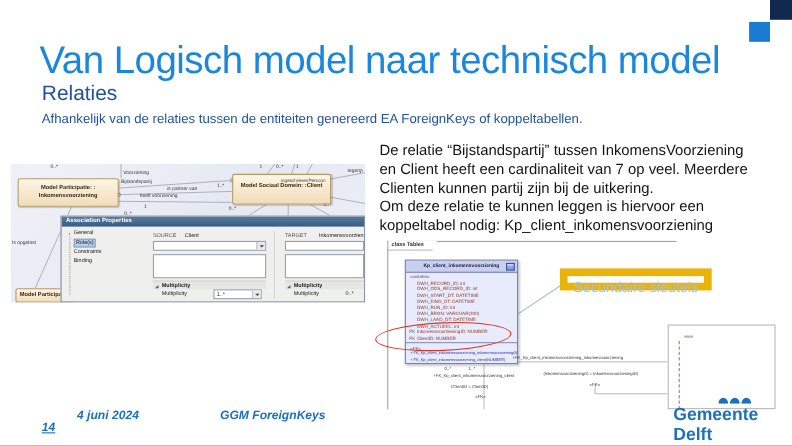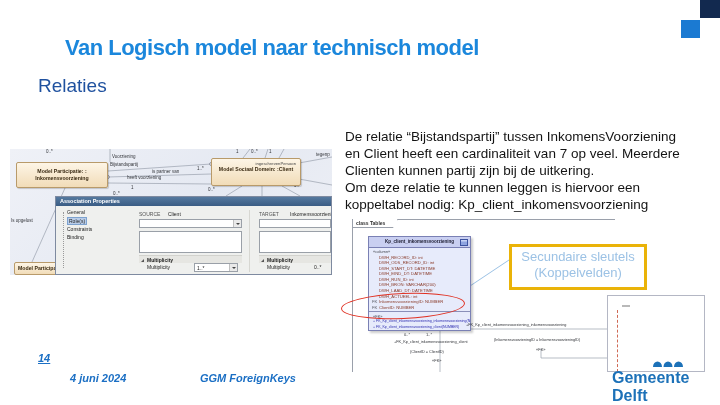--- a/index.html
+++ b/index.html
@@ -3,21 +3,21 @@
 <meta charset="utf-8">
 <style>
   html,body{margin:0;padding:0;background:#888;}
   .slide{position:relative;width:720px;height:405px;background:#ffffff;overflow:hidden;
          font-family:"Liberation Sans", sans-serif;}
   .abs{position:absolute;}
 
   
   .sq-navy{left:700px;top:0;width:20px;height:18px;background:#12294f;}
   .sq-blue{left:681px;top:20px;width:19px;height:18px;background:#1b7ad2;}
-  .title{left:36px;top:35px;font-size:22px;font-weight:bold;color:#1b87dc;letter-spacing:-0.5px;white-space:nowrap;margin-left:29px;}
+  .title{left:36px;top:35px;font-size:35px;font-weight:normal;color:#1b87dc;letter-spacing:-0.5px;white-space:nowrap;}
   .subtitle{left:38px;top:75px;font-size:19px;color:#1f519f;}
   .intro{left:38px;top:101px;font-size:12px;color:#1f519f;}
   .par{color:#141414;font-size:13.5px;line-height:17px;white-space:pre-line;}
   .footer{font-size:11px;font-weight:bold;font-style:italic;color:#1b6fc4;}
   .logo-text{left:612px;top:369px;font-size:16px;font-weight:bold;color:#1c71b8;}
 
   
   .shotL{left:10px;top:149px;width:322px;height:126px;overflow:hidden;
          background:linear-gradient(135deg,#eff1f7 0%,#e5e9f2 55%,#eef0f6 100%);}
   .dl{position:absolute;font-size:4.5px;color:#33353a;white-space:nowrap;}
@@ -62,38 +62,39 @@
   .ea-row{font-size:4.2px;line-height:5.6px;color:#8a3b2a;margin-left:10px;white-space:nowrap;}
   .ea-fkcol{position:relative;}
   .ea-fkcol .pfx{position:absolute;left:-7px;top:0;color:#5a5d66;}
   .ea-sep{border-top:1px solid #8a8fb8;margin-top:1px;}
   .ea-op{font-size:3.5px;line-height:5.4px;color:#2d2db0;margin-left:4px;white-space:nowrap;overflow:hidden;}
   .ann{position:absolute;font-size:4px;color:#33353a;white-space:nowrap;}
   .ann-sm{font-size:3.8px;}
 
   .ellipse{position:absolute;left:-5px;top:75px;width:122px;height:24px;border:1.6px solid #e03224;
        border-radius:50%;transform:rotate(-2.5deg);}
-  .callout{position:absolute;left:163px;top:26px;width:138px;height:46px;border:3px solid #eab308;
+  .callout{position:absolute;left:163px;top:26px;width:138px;height:20px;border:7px solid #eab308;
        color:#9cc2e5;font-size:13px;line-height:16px;text-align:center;padding-top:2px;box-sizing:border-box;}
   .side-box{position:absolute;left:261px;top:77px;width:98px;height:77px;background:#fff;border:1px solid #b4b7c4;box-sizing:border-box;}
   .red-dash{position:absolute;left:271px;top:92px;height:62px;width:0;border-left:1px dashed #cf6a55;}
   .mini-dash{position:absolute;left:276px;top:87px;width:8px;height:1.5px;background:#b9b9b9;}
 
   svg.wires{position:absolute;left:0;top:0;pointer-events:none;}
 </style>
 </head>
 <body>
 
 <div class="slide">
 
   <div class="abs sq-navy"></div>
   <div class="abs sq-blue"></div>
 
   <div class="abs title">Van Logisch model naar technisch model</div>
   <div class="abs subtitle">Relaties</div>
+  <div class="abs intro">Afhankelijk van de relaties tussen de entiteiten genereerd EA ForeignKeys of koppeltabellen.</div>
 
   <div class="abs par" style="left:345px;top:128px;width:368px;">De relatie “Bijstandspartij” tussen InkomensVoorziening
 en Client heeft een cardinaliteit van 7 op veel. Meerdere
 Clienten kunnen partij zijn bij de uitkering.
 Om deze relatie te kunnen leggen is hiervoor een
 koppeltabel nodig: Kp_client_inkomensvoorziening</div>
 
   <div class="abs shotL">
     <svg class="wires" width="322" height="126">
       <g stroke="#9aa0ad" stroke-width="0.7" fill="none">
@@ -220,39 +221,38 @@
       </div>
       <div class="ea-sep"></div>
       <div class="ea-stereo">«FK»</div>
       <div class="ea-op">+ FK_Kp_client_inkomensvoorziening_inkomensvoorziening(NUMBER)</div>
       <div class="ea-op">+ FK_Kp_client_inkomensvoorziening_client(NUMBER)</div>
     </div>
 
     <div class="ellipse"></div>
     <div class="callout">
       <div>Secundaire sleutels</div>
-      <div>(Koppelvelden)</div>
     </div>
 
     <span class="ann" style="left:58px;top:114px;">0..*</span>
     <span class="ann" style="left:80px;top:114px;">1..*</span>
     <span class="ann ann-sm" style="left:48px;top:122px;">+FK_Kp_client_inkomensvoorziening_client</span>
     <span class="ann ann-sm" style="left:64px;top:132px;">(ClientID = ClientID)</span>
     <span class="ann" style="left:86px;top:140px;">«FK»</span>
     <span class="ann ann-sm" style="left:120px;top:105px;">+FK_Kp_client_inkomensvoorziening_inkomensvoorziening</span>
     <span class="ann ann-sm" style="left:148px;top:120px;">(InkomensvoorzieningID = InkomensvoorzieningID)</span>
     <span class="ann" style="left:190px;top:129px;">«FK»</span>
 
     <div class="side-box"></div>
     <div class="red-dash"></div>
     <div class="mini-dash"></div>
   </div>
 
 
-  <div class="abs footer" style="left:38px;top:352px;text-decoration:underline;">14</div>
+  <div class="abs footer" style="left:38px;top:383px;text-decoration:underline;">14</div>
   <div class="abs footer" style="left:70px;top:372px;">4 juni 2024</div>
   <div class="abs footer" style="left:200px;top:372px;">GGM ForeignKeys</div>
 
   <svg class="abs" style="left:653px;top:356px;" width="30" height="11" viewBox="0 0 30 11">
     <path d="M0,11 A4.5,5.5 0 0 1 9,11 Z M10.5,11 A4.5,5.5 0 0 1 19.5,11 Z M21,11 A4.5,5.5 0 0 1 30,11 Z" fill="#1c71b8"></path>
   </svg>
   <div class="abs logo-text">Gemeente Delft</div>
 
 </div>
 

